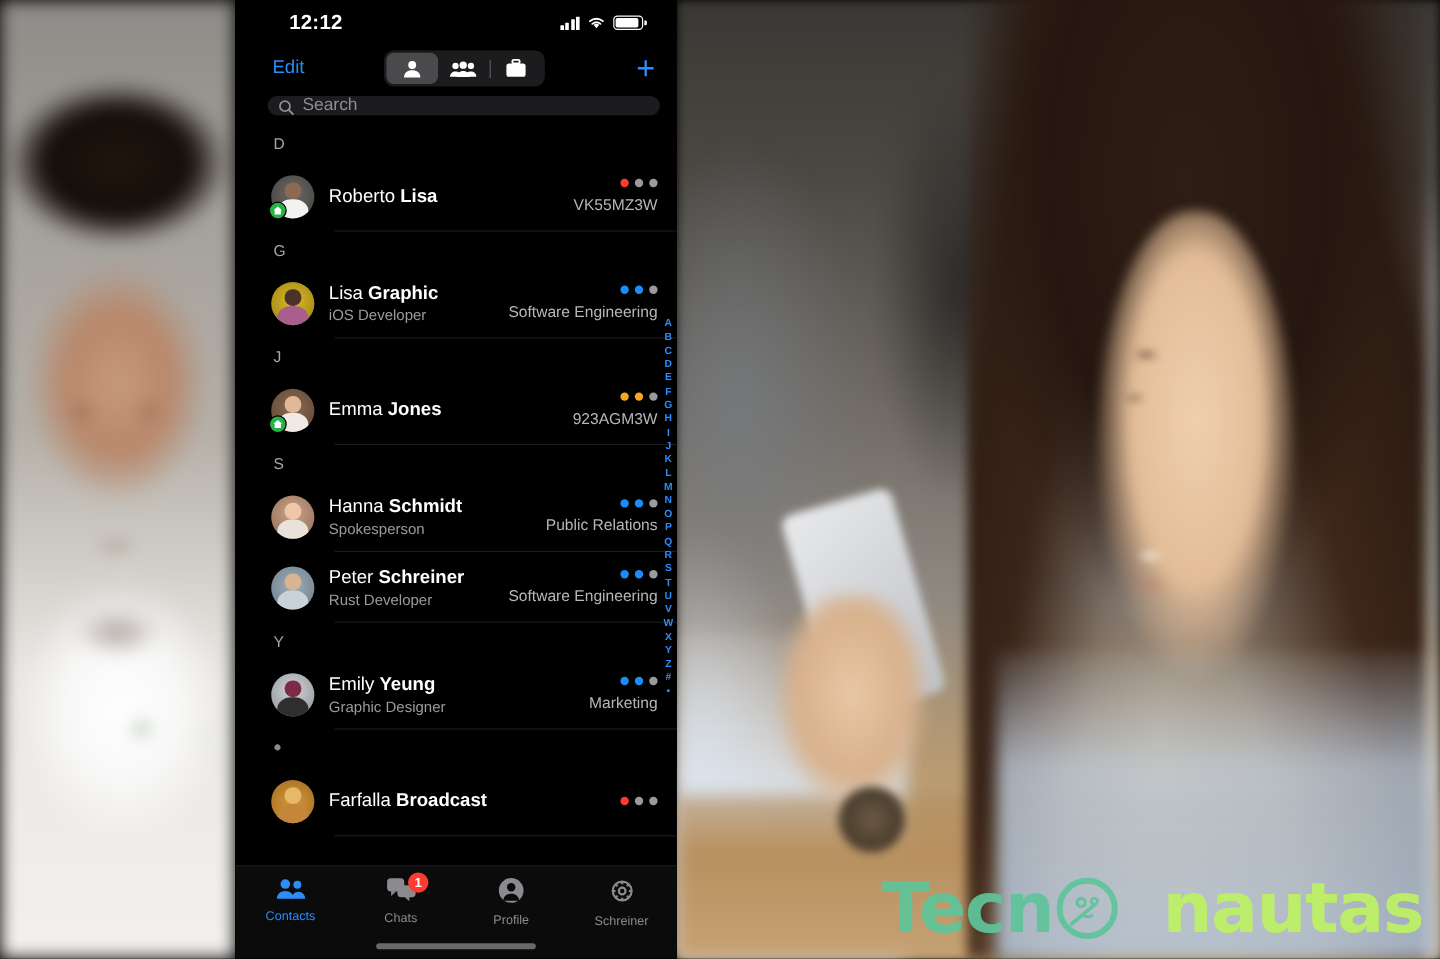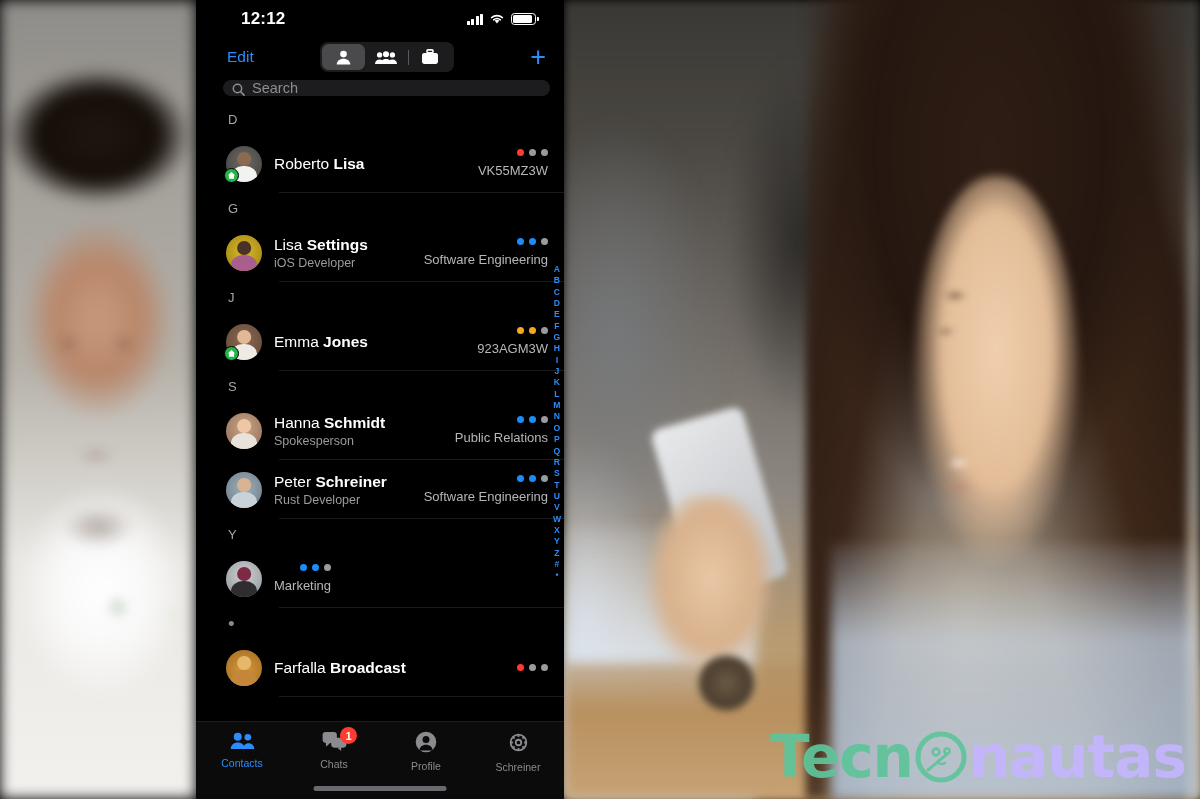--- a/index.html
+++ b/index.html
@@ -255,21 +255,21 @@
 
   
   .wm{
     position:absolute; right:14px; bottom:8px;
     display:flex; align-items:center;
     font-size:58px; font-weight:bold; letter-spacing:-1px;
     font-family:"DejaVu Sans", sans-serif;
     opacity:.93; z-index:8; pointer-events:none;
   }
   .wm-a{ color:#5fc49a; }
-  .wm-b{ color:#c4b5fd; }
+  .wm-b{ color:#bef264;margin-left:35px; }
   .wm-logo{ position:relative; width:54px; height:54px; margin:0 1px; }
 </style>
 </head>
 <body>
 
 <div class="stage">
 
   <div class="bg-left">
     <div class="photo">
       <div class="ph-left-base"></div>
@@ -383,21 +383,21 @@
           </div>
         </div>
         <div class="sec">
           <span>G</span>
         </div>
         <div class="row">
           <div class="av-wrap">
             <div class="av a2"></div>
           </div>
           <div class="row-main">
-            <div class="row-name"><span>Lisa</span> <span class="ln">Settings</span></div>
+            <div class="row-name"><span>Lisa</span> <span class="ln">Graphic</span></div>
             <div class="row-sub">iOS Developer</div>
           </div>
           <div class="row-right">
             <div class="dots">
               <i style="background: rgb(28, 140, 248);"></i>
               <i style="background: rgb(28, 140, 248);"></i>
               <i style="background: rgb(154, 154, 159);"></i>
             </div>
             <div class="row-meta">Software Engineering</div>
           </div>
@@ -462,20 +462,24 @@
             </div>
             <div class="row-meta">Software Engineering</div>
           </div>
         </div>
         <div class="sec">
           <span>Y</span>
         </div>
         <div class="row">
           <div class="av-wrap">
             <div class="av a6"></div>
+          </div>
+          <div class="row-main">
+            <div class="row-name"><span>Emily</span> <span class="ln">Yeung</span></div>
+            <div class="row-sub">Graphic Designer</div>
           </div>
           <div class="row-right">
             <div class="dots">
               <i style="background: rgb(28, 140, 248);"></i>
               <i style="background: rgb(28, 140, 248);"></i>
               <i style="background: rgb(154, 154, 159);"></i>
             </div>
             <div class="row-meta">Marketing</div>
           </div>
         </div>

